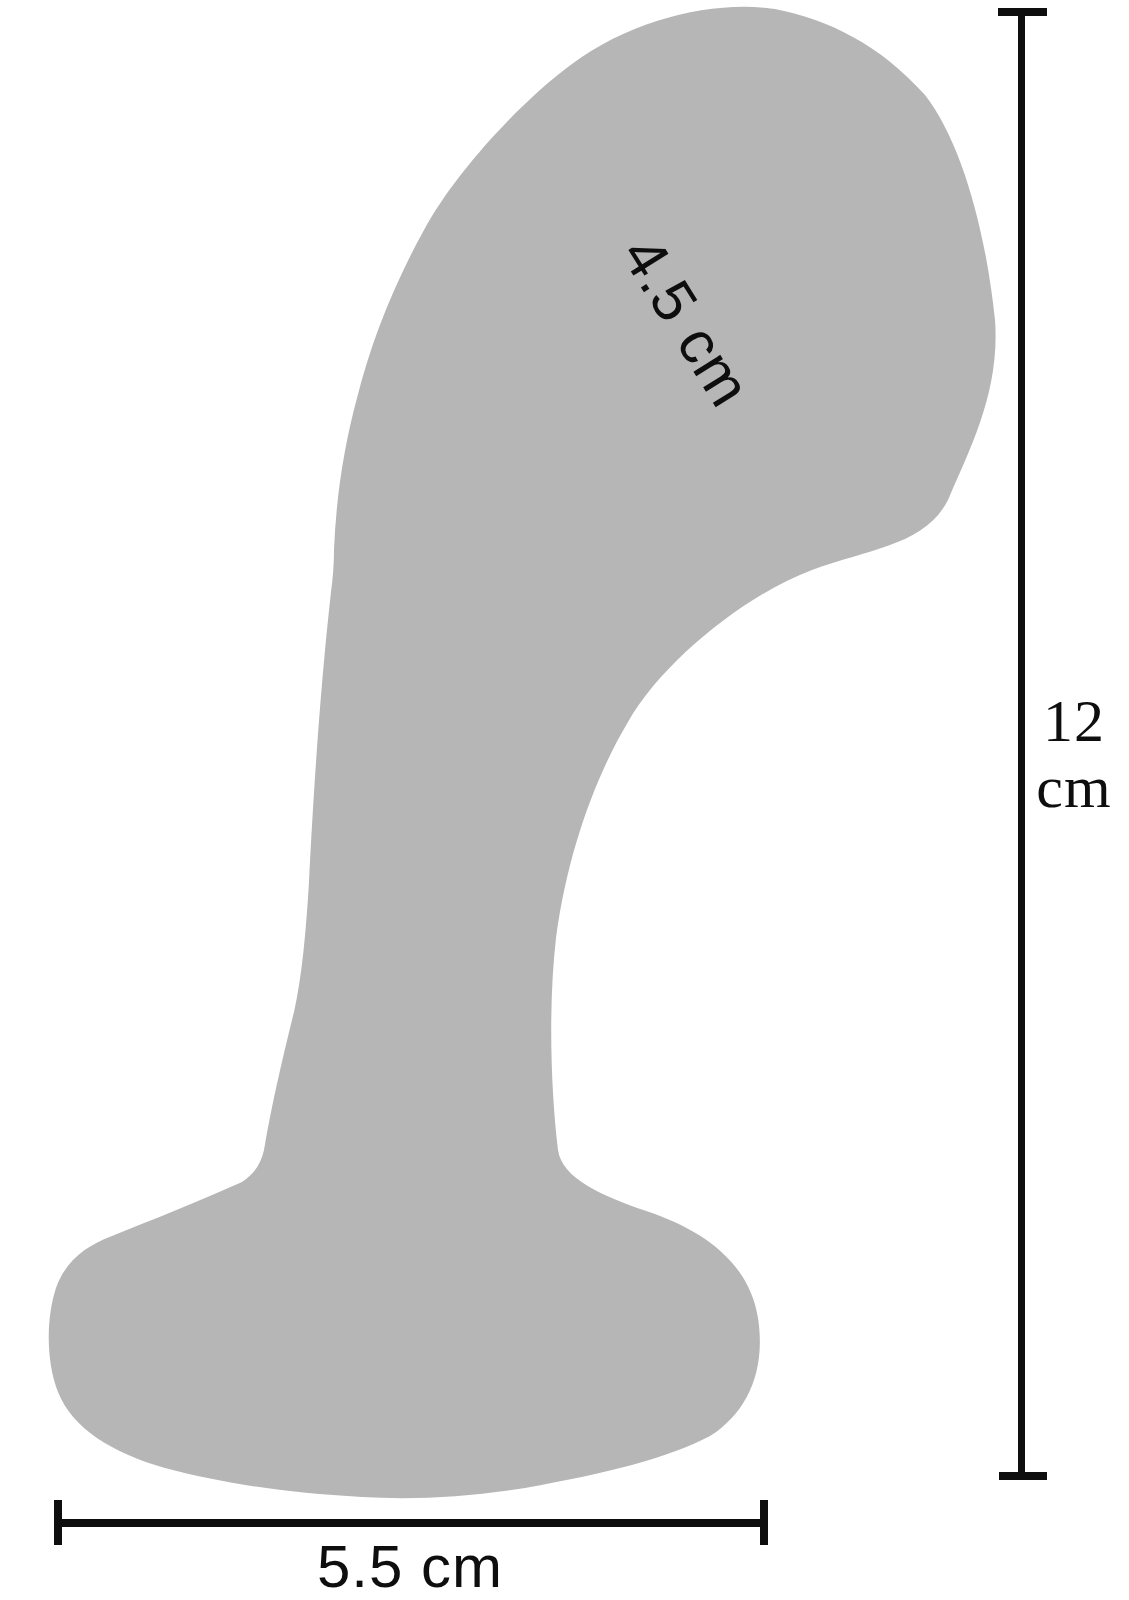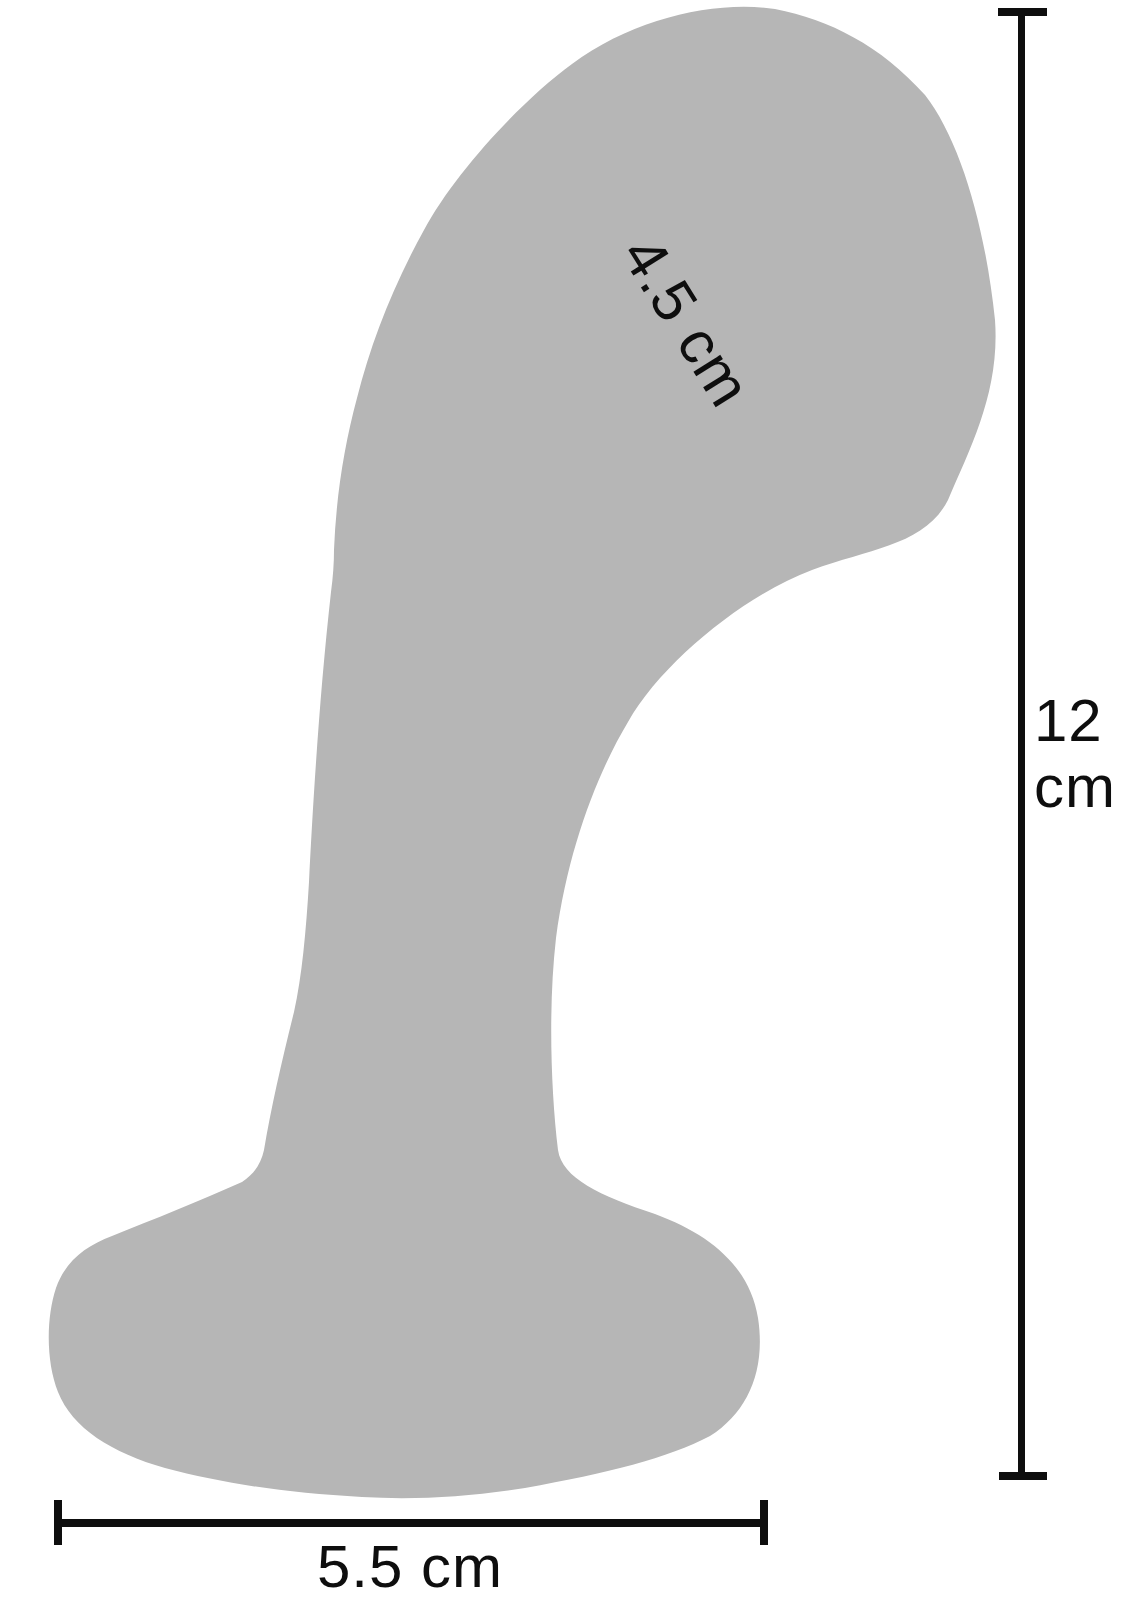--- a/index.html
+++ b/index.html
@@ -33,21 +33,22 @@
   .dim-label.diagonal {
     left: 686px;
     top: 322px;
     transform: translate(-50%, -50%) rotate(58deg);
     transform-origin: center center;
   }
   .dim-label.vertical-stack {
     left: 1034px;
     top: 688px;
     width: 80px;
-    text-align: left;
+    text-align: center;
+    font-family: Liberation Serif, serif;
   }
   .dim-label.vertical-stack span { display: block; }
   .dim-label.horizontal {
     left: 410px;
     top: 1534px;
     transform: translateX(-50%);
   }
   .mline {
     position: absolute;
     background: #0e0e0e;

